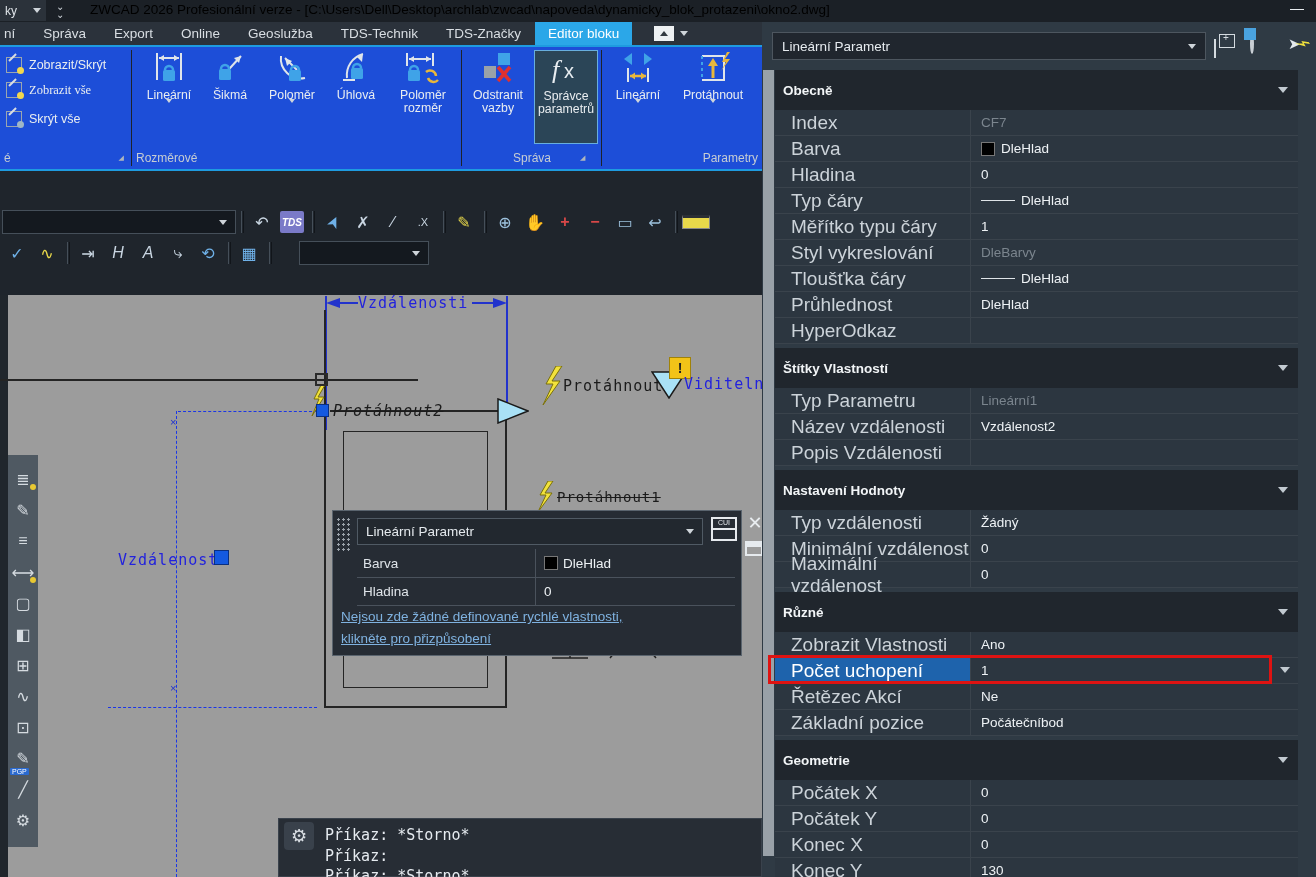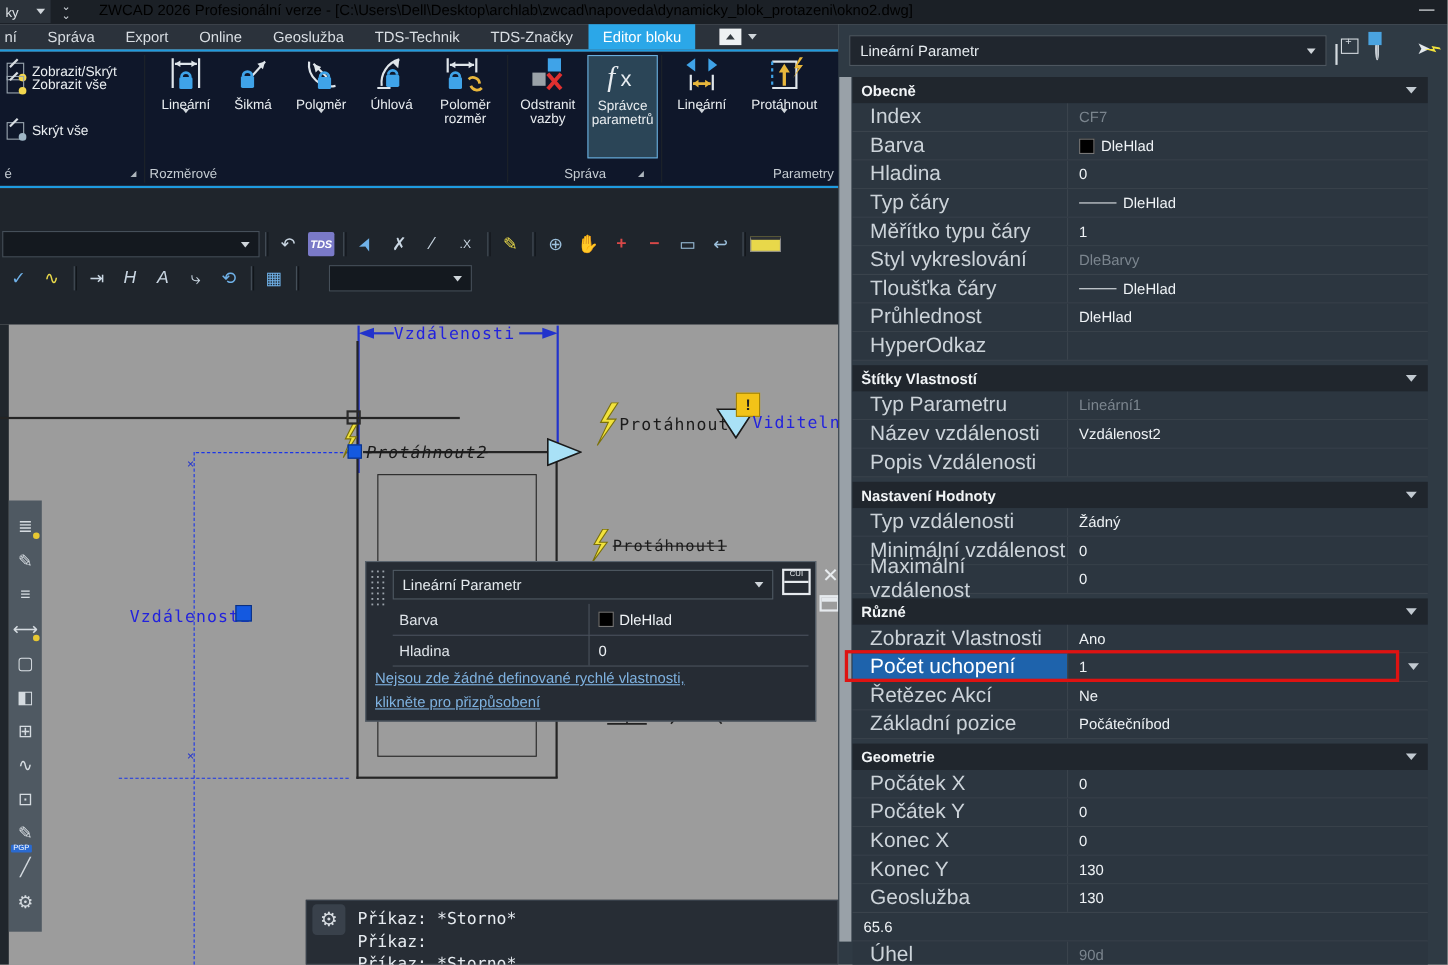--- a/index.html
+++ b/index.html
@@ -20,21 +20,21 @@
   .menu-item{padding:0 14px;height:23px;display:flex;align-items:center;}
   .menu-item.first{padding-left:4px;}
   #active-tab{background:#2ba7e8;color:#fff;padding:0 13px;height:23px;display:flex;align-items:center;}
   #tab-up-btn{margin-left:22px;width:20px;height:15px;background:#eef1f3;display:flex;align-items:center;justify-content:center;}
   .caret-up{width:0;height:0;border-left:4px solid transparent;border-right:4px solid transparent;border-bottom:5px solid #333a41;}
   #tab-dn-btn{margin-left:6px;}
   .blue-line{height:2px;background:#1e9be0;}
   #blue1{left:0;top:45px;width:762px;}
   #blue2{left:0;top:169px;width:762px;}
   
-  #ribbon{left:0;top:47px;width:890px;height:122px;background:#0f172a;}
+  #ribbon{left:0;top:47px;width:890px;height:122px;background:#1d4ed8;}
   .vsep{position:absolute;top:3px;width:1px;height:116px;background:#1d232a;}
   .sh-btn{position:absolute;left:6px;display:flex;align-items:center;gap:7px;color:#e9edf0;font-size:12.5px;height:20px;}
   .sh-ico{width:14px;height:14px;border:1px solid #9aa6b0;position:relative;background:transparent;}
   .sh-ico::before{content:"";position:absolute;left:2px;top:2px;width:10px;height:2px;background:#d8dde2;transform:rotate(-45deg);transform-origin:left;}
   .sh-dot{position:absolute;right:-3px;bottom:-2px;width:7px;height:7px;border-radius:50%;}
   .grp-footer{position:absolute;top:103px;height:16px;color:#c6cdd3;font-size:12px;display:flex;align-items:center;}
   .corner{color:#aeb6bd;font-size:7px;}
   .big-btn{position:absolute;top:3px;display:flex;flex-direction:column;align-items:center;color:#e9edf0;font-size:12.3px;line-height:13px;text-align:center;}
   .big-btn .lbl{margin-top:3px;}
   .bb-caret{margin-top:2px;}
@@ -94,21 +94,21 @@
   #cmd-gear{left:284px;top:822px;width:30px;height:28px;background:#39414b;border-radius:4px;color:#d8dde2;font-size:18px;display:flex;align-items:center;justify-content:center;}
   .cmd-line{position:absolute;left:325px;color:#e6ebf0;font-family:"DejaVu Sans Mono",monospace;font-size:15px;white-space:pre;}
   
   #rpanel{left:762px;top:22px;width:554px;height:855px;background:#2f3a44;}
   #rp-combo{left:10px;top:10px;width:434px;height:28px;background:#20262e;border:1px solid #4d565f;box-sizing:border-box;
      display:flex;align-items:center;justify-content:space-between;padding:0 9px;color:#e6ebef;font-size:13.5px;}
   .rp-top-ico{position:absolute;top:12px;color:#d5dbe0;}
   #gutter{left:1px;top:48px;width:11px;height:786px;background:#99a1a8;}
   #sections{left:13px;top:48px;width:523px;}
   .psec{margin-bottom:4px;}
-  .psec-h{height:24px;background:#20262d;color:#f2f5f7;font-size:13.5px;font-weight:bold;
+  .psec-h{height:40px;background:#20262d;color:#f2f5f7;font-size:13.5px;font-weight:bold;
      display:flex;align-items:center;justify-content:space-between;padding:0 10px 0 8px;gap:32px;}
   .sec-caret{width:0;height:0;border-left:5px solid transparent;border-right:5px solid transparent;border-top:6px solid #c2cad1;}
   .prow{height:25px;background:#2c3640;border-bottom:1px solid #3a434c;display:flex;align-items:stretch;position:relative;}
   .plab{width:196px;padding-left:16px;border-right:1px solid #3a434c;color:#ccd3d9;font-size:19px;display:flex;align-items:center;box-sizing:border-box;}
   .pval{flex:1;padding-left:10px;color:#eef2f5;font-size:13.5px;display:flex;align-items:center;gap:6px;}
   .pval.muted{color:#7b858e;}
   .linetype{display:inline-block;width:34px;height:0;border-top:1.5px solid #dfe4e8;}
   .prow.hl .plab{background:#1e63ac;color:#fff;}
   .row-caret{position:absolute;right:8px;top:9px;width:0;height:0;border-left:5px solid transparent;border-right:5px solid transparent;border-top:6px solid #c2cad1;}
   .red-box{position:absolute;left:-7px;top:-3px;width:504px;height:29px;border:3px solid #de1312;pointer-events:none;z-index:5;box-sizing:border-box;}
@@ -150,21 +150,21 @@
 </div>
 <div class="abs blue-line" id="blue1"></div>
 
 <div class="abs" id="ribbon">
   <div class="sh-btn" style="top:8px;">
     <span class="sh-ico">
         <span class="sh-dot" style="background:#f2d74e"></span>
       </span>
     <span>Zobrazit/Skrýt</span>
   </div>
-  <div class="sh-btn" style="top:20px;">
+  <div class="sh-btn" style="top:33px;font-family:Liberation Serif, serif;">
     <span class="sh-ico">
         <span class="sh-dot" style="background:#f2d74e"></span>
       </span>
     <span>Zobrazit vše</span>
   </div>
   <div class="sh-btn" style="top:62px;">
     <span class="sh-ico">
         <span class="sh-dot" style="background:#9fb6c6"></span>
       </span>
     <span>Skrýt vše</span>

